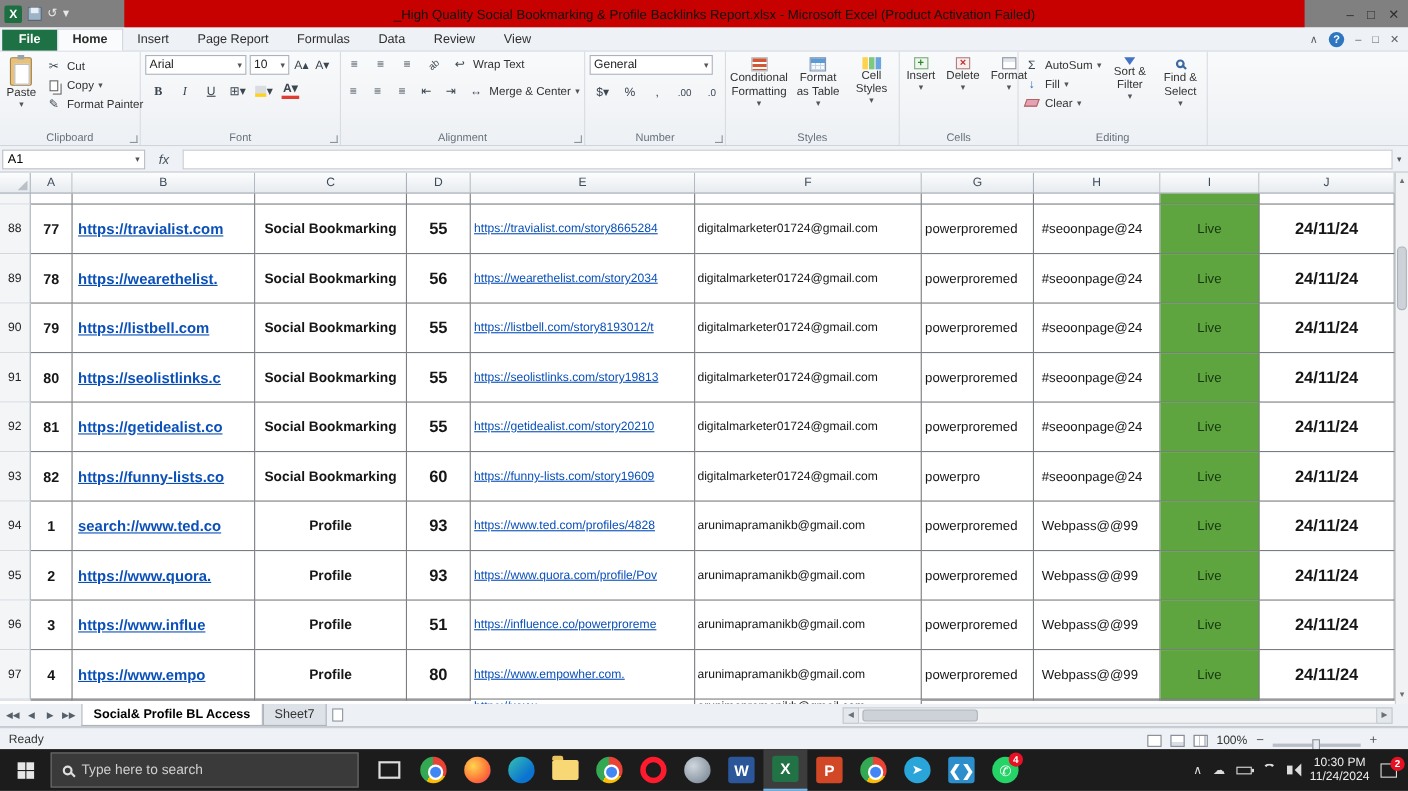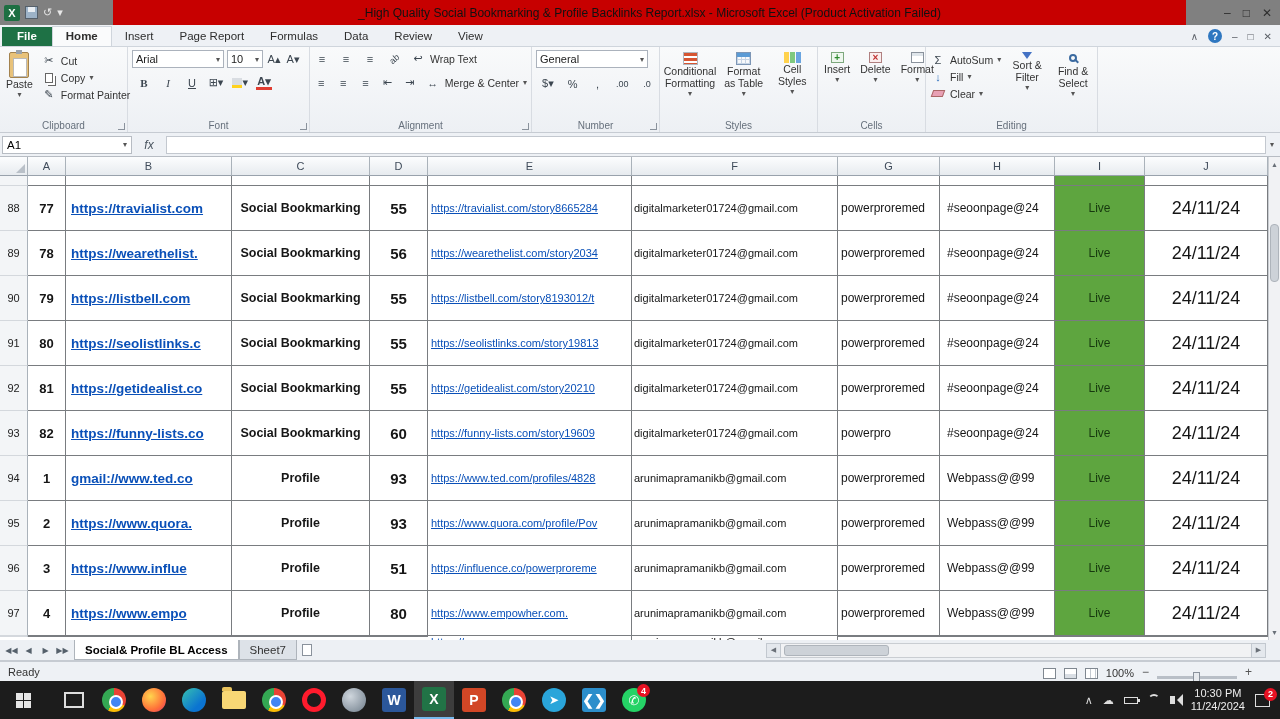--- a/index.html
+++ b/index.html
@@ -77,21 +77,21 @@
   .c-num{width:28px;background:#f3f5f7;border-right:1px solid #aab2ba;border-bottom:1px solid #d4d8dd;font-size:11px;justify-content:center;color:#222;}
   .c-a{width:38px;font-weight:bold;font-size:13px;justify-content:center;}
   .c-b{width:166px;color:#0a50b8;font-weight:bold;text-decoration:underline;font-size:13.5px;padding-left:5px;}
   .c-c{width:138px;font-weight:bold;font-size:12.5px;justify-content:center;}
   .c-d{width:58px;font-size:15px;font-weight:600;justify-content:center;}
   .c-e{width:204px;color:#0a50b8;text-decoration:underline;font-size:11px;padding-left:3px;}
   .c-f{width:206px;font-size:11px;padding-left:2px;}
   .c-g{width:102px;font-size:12px;padding-left:3px;}
   .c-h{width:115px;font-size:12px;padding-left:7px;}
   .c-i{width:90px;background:#5ea53f;font-size:12px;justify-content:center;color:#16380e;}
-  .c-j{width:123px;font-weight:normal;font-size:18px;justify-content:center;}
+  .c-j{width:123px;font-weight:bold;font-size:15px;justify-content:center;}
 
   
   .vscroll{position:absolute;top:157px;right:0;width:12px;height:483px;background:#f1f2f4;border-left:1px solid #c9cdd2;display:flex;flex-direction:column;align-items:center;}
   .vs-btn{height:15px;width:100%;display:flex;align-items:center;justify-content:center;font-size:7px;color:#6a7078;}
   .vs-track{flex:1;width:100%;position:relative;}
   .vs-thumb{position:absolute;top:52px;left:1px;width:9px;height:58px;background:#cdd2d8;border:1px solid #aeb4bb;border-radius:4px;}
 
   
   .sheetbar{position:absolute;top:640px;left:0;width:1280px;height:21px;background:#edf0f4;border-bottom:1px solid #c6cbd2;display:flex;align-items:stretch;}
   .nav-btns{display:flex;align-items:center;gap:2px;padding:0 4px;}
@@ -483,21 +483,21 @@
       <div class="cell c-f">digitalmarketer01724@gmail.com</div>
       <div class="cell c-g">powerpro</div>
       <div class="cell c-h">#seoonpage@24</div>
       <div class="cell c-i">Live</div>
       <div class="cell c-j">24/11/24</div>
     </div>
 
     <div class="row">
       <div class="cell c-num">94</div>
       <div class="cell c-a">1</div>
-      <div class="cell c-b">gmail://www.ted.co</div>
+      <div class="cell c-b">search://www.ted.co</div>
       <div class="cell c-c">Profile</div>
       <div class="cell c-d">93</div>
       <div class="cell c-e">https://www.ted.com/profiles/4828</div>
       <div class="cell c-f">arunimapramanikb@gmail.com</div>
       <div class="cell c-g">powerproremed</div>
       <div class="cell c-h">Webpass@@99</div>
       <div class="cell c-i">Live</div>
       <div class="cell c-j">24/11/24</div>
     </div>
 
@@ -604,20 +604,24 @@
 
   <div class="taskbar">
     <div class="start">
       <span class="winlogo">
           <i></i>
           <i></i>
           <i></i>
           <i></i>
         </span>
     </div>
+    <div class="tsearch">
+      <span class="smag"></span>
+      <span>Type here to search</span>
+    </div>
     <div class="tb-icons">
       <div class="tb-item">
           <span class="task-view"></span>
         </div>
       <div class="tb-item">
           <span class="circ chrome-c"></span>
         </div>
       <div class="tb-item">
           <span class="circ" style="background:radial-gradient(circle at 35% 35%,#ffd54d,#ff7139 60%,#e1346b);"></span>
         </div>

